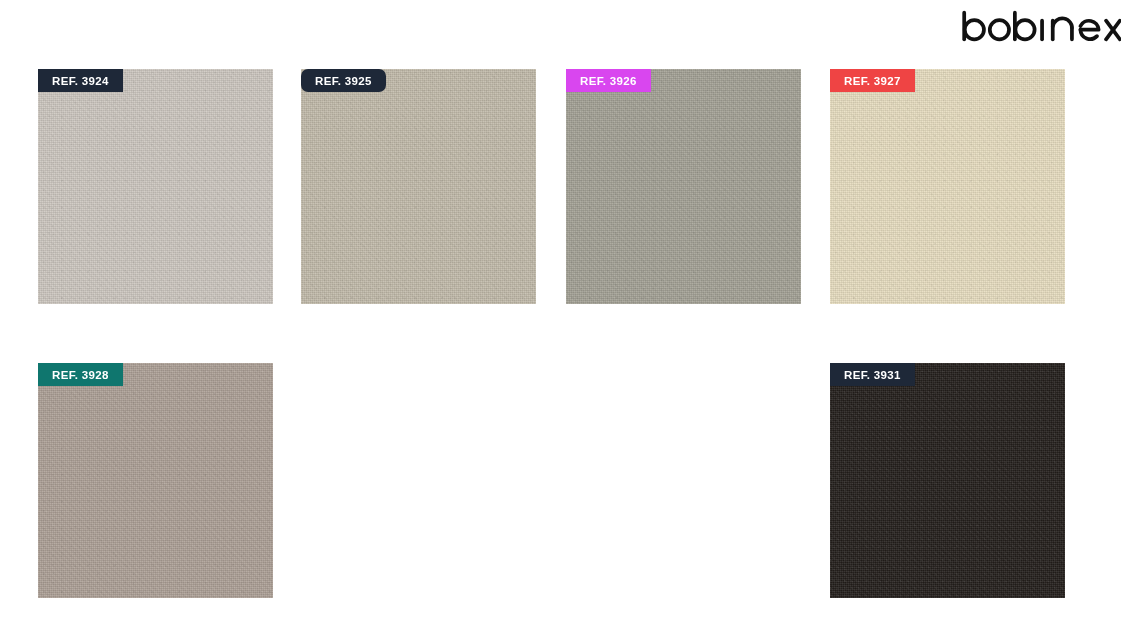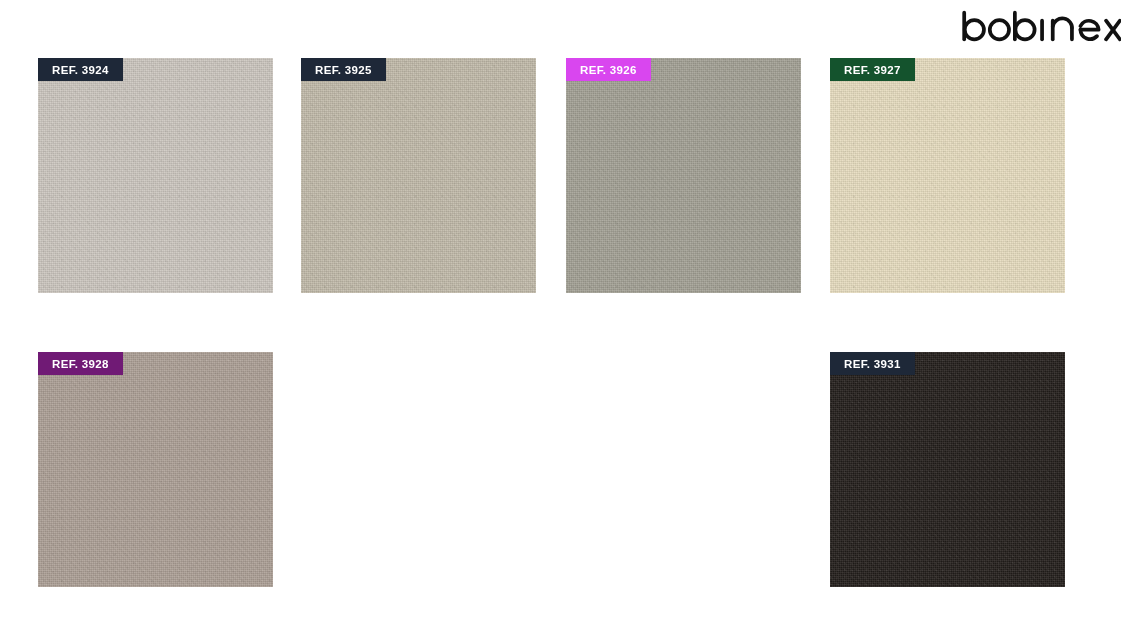--- a/index.html
+++ b/index.html
@@ -39,20 +39,21 @@
     position: absolute;
     left: 38px;
     top: 58px;
     width: 1028px;
     height: 529px;
   }
   .swatch-card {
     position: absolute;
     width: 235px;
     height: 235px;
+    margin-top: 11px;
   }
   
   .col-0 { left: 0px; }
   .col-1 { left: 263px; }
   .col-2 { left: 528px; }
   .col-3 { left: 792px; }
   
   .row-0 { top: 0px; }
   .row-1 { top: 294px; }
 
@@ -148,36 +149,36 @@
 
 <div id="swatch-grid">
 
   <div class="swatch-card col-0 row-0">
     <div class="swatch-fabric" style="background-color: rgb(205, 199, 192);"></div>
     <div class="ref-label" style="background: rgb(30, 40, 56); color: rgb(255, 255, 255);">REF. 3924</div>
   </div>
 
   <div class="swatch-card col-1 row-0">
     <div class="swatch-fabric" style="background-color: rgb(194, 187, 170);"></div>
-    <div class="ref-label" style="background: rgb(30, 40, 56); color: rgb(255, 255, 255);">REF. 3925</div>
+    <div class="ref-label" style="background: rgb(30, 40, 56); color: rgb(255, 255, 255); border-radius: 7px;">REF. 3925</div>
   </div>
 
   <div class="swatch-card col-2 row-0">
     <div class="swatch-fabric" style="background-color: rgb(163, 161, 149);"></div>
     <div class="ref-label" style="background: #d946ef; color: rgb(255, 255, 255);">REF. 3926</div>
   </div>
 
   <div class="swatch-card col-3 row-0">
     <div class="swatch-fabric" style="background-color: rgb(232, 221, 192);"></div>
-    <div class="ref-label" style="background: #14532d; color: rgb(255, 255, 255);">REF. 3927</div>
+    <div class="ref-label" style="background: #ef4444; color: rgb(255, 255, 255);">REF. 3927</div>
   </div>
 
   <div class="swatch-card col-0 row-1">
     <div class="swatch-fabric" style="background-color: rgb(173, 160, 150);"></div>
-    <div class="ref-label" style="background: #701a75; color: rgb(255, 255, 255);">REF. 3928</div>
+    <div class="ref-label" style="background: #0f766e; color: rgb(255, 255, 255);">REF. 3928</div>
   </div>
 
 
 
   <div class="swatch-card col-3 row-1">
     <div class="swatch-fabric" style="background-color: rgb(34, 29, 26);"></div>
     <div class="ref-label" style="background: rgb(30, 40, 56); color: rgb(255, 255, 255);">REF. 3931</div>
   </div>
 
 </div>

